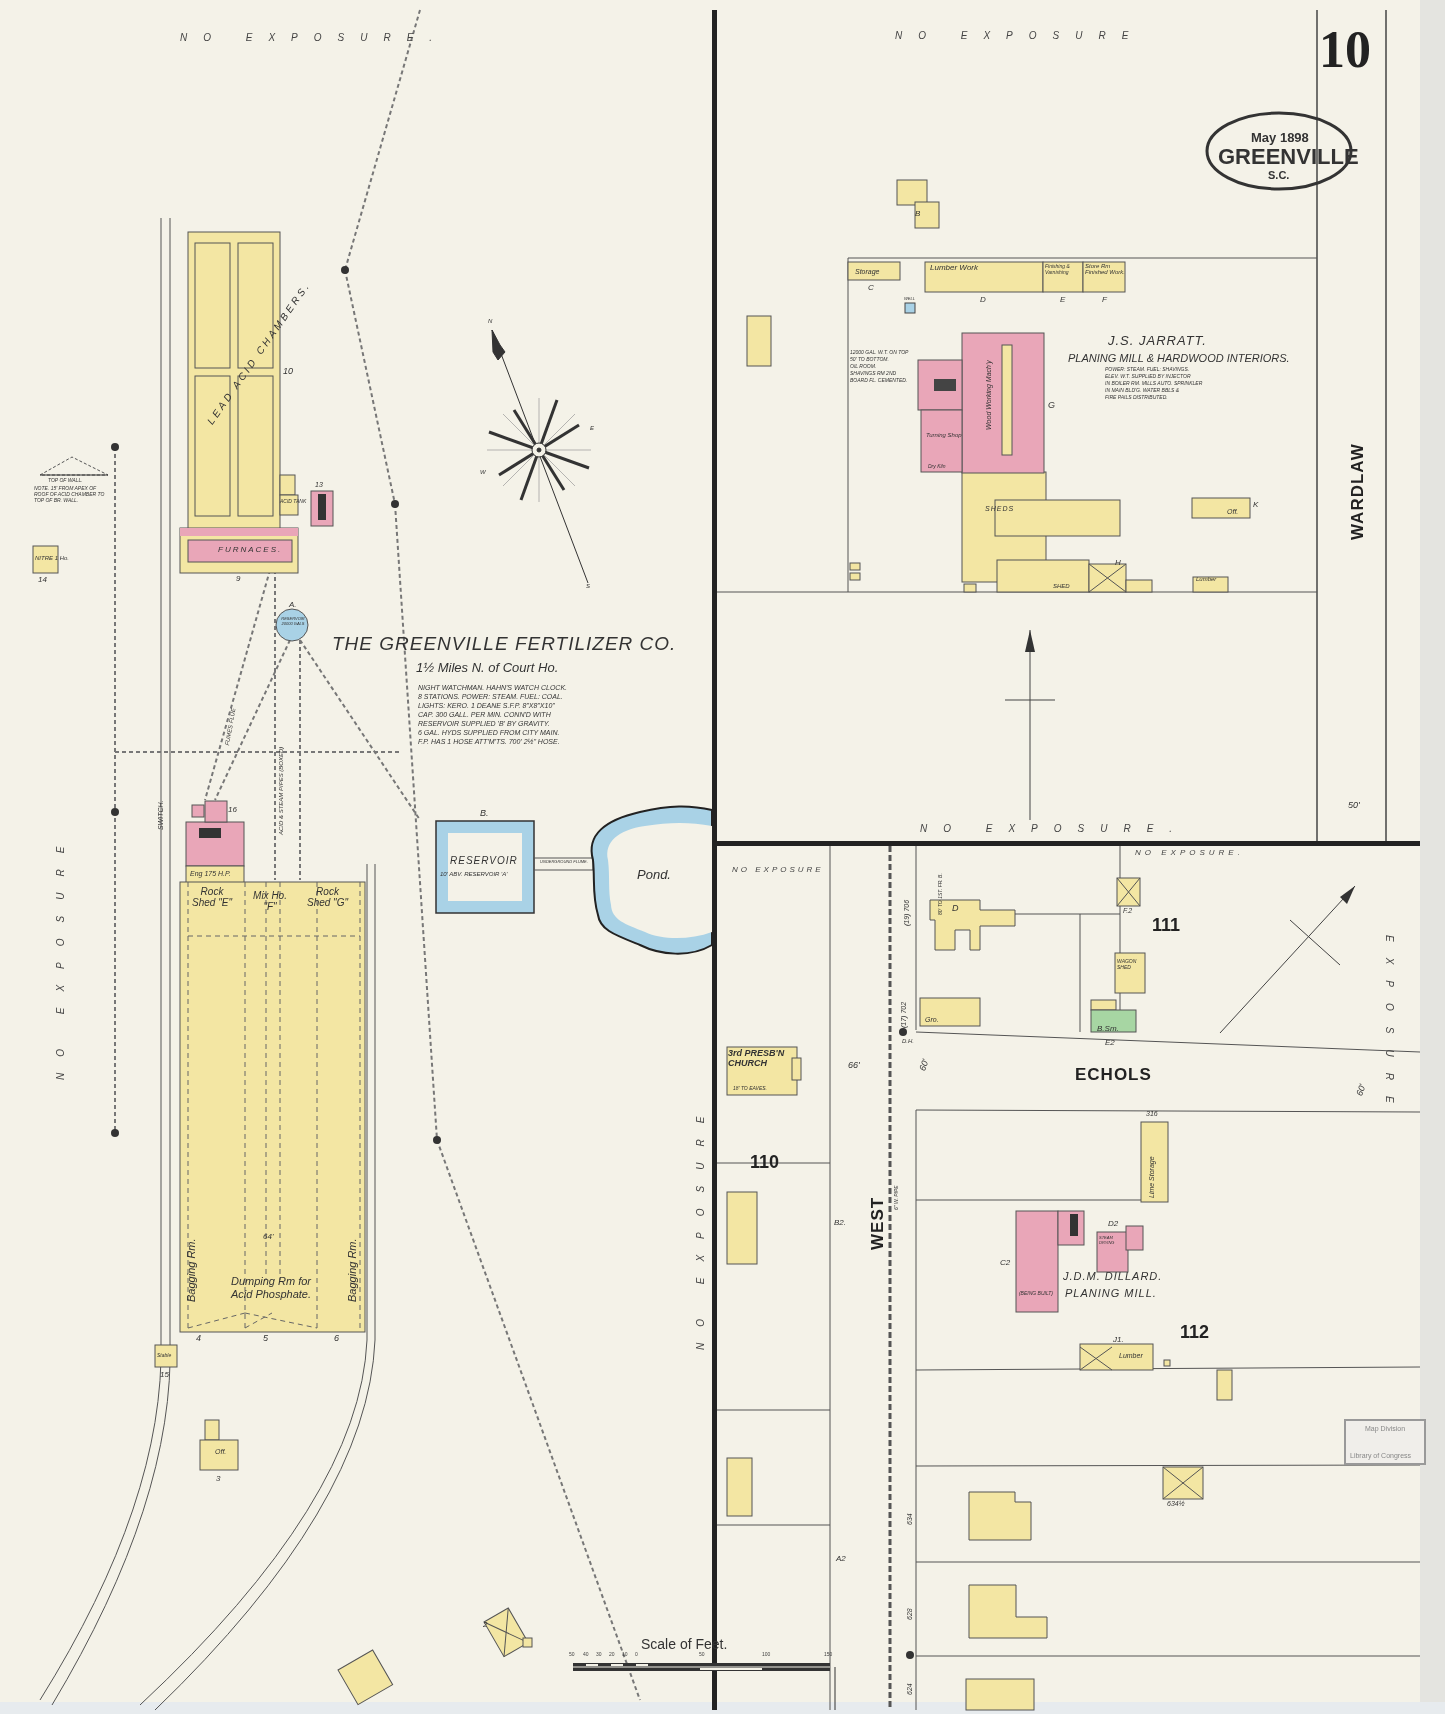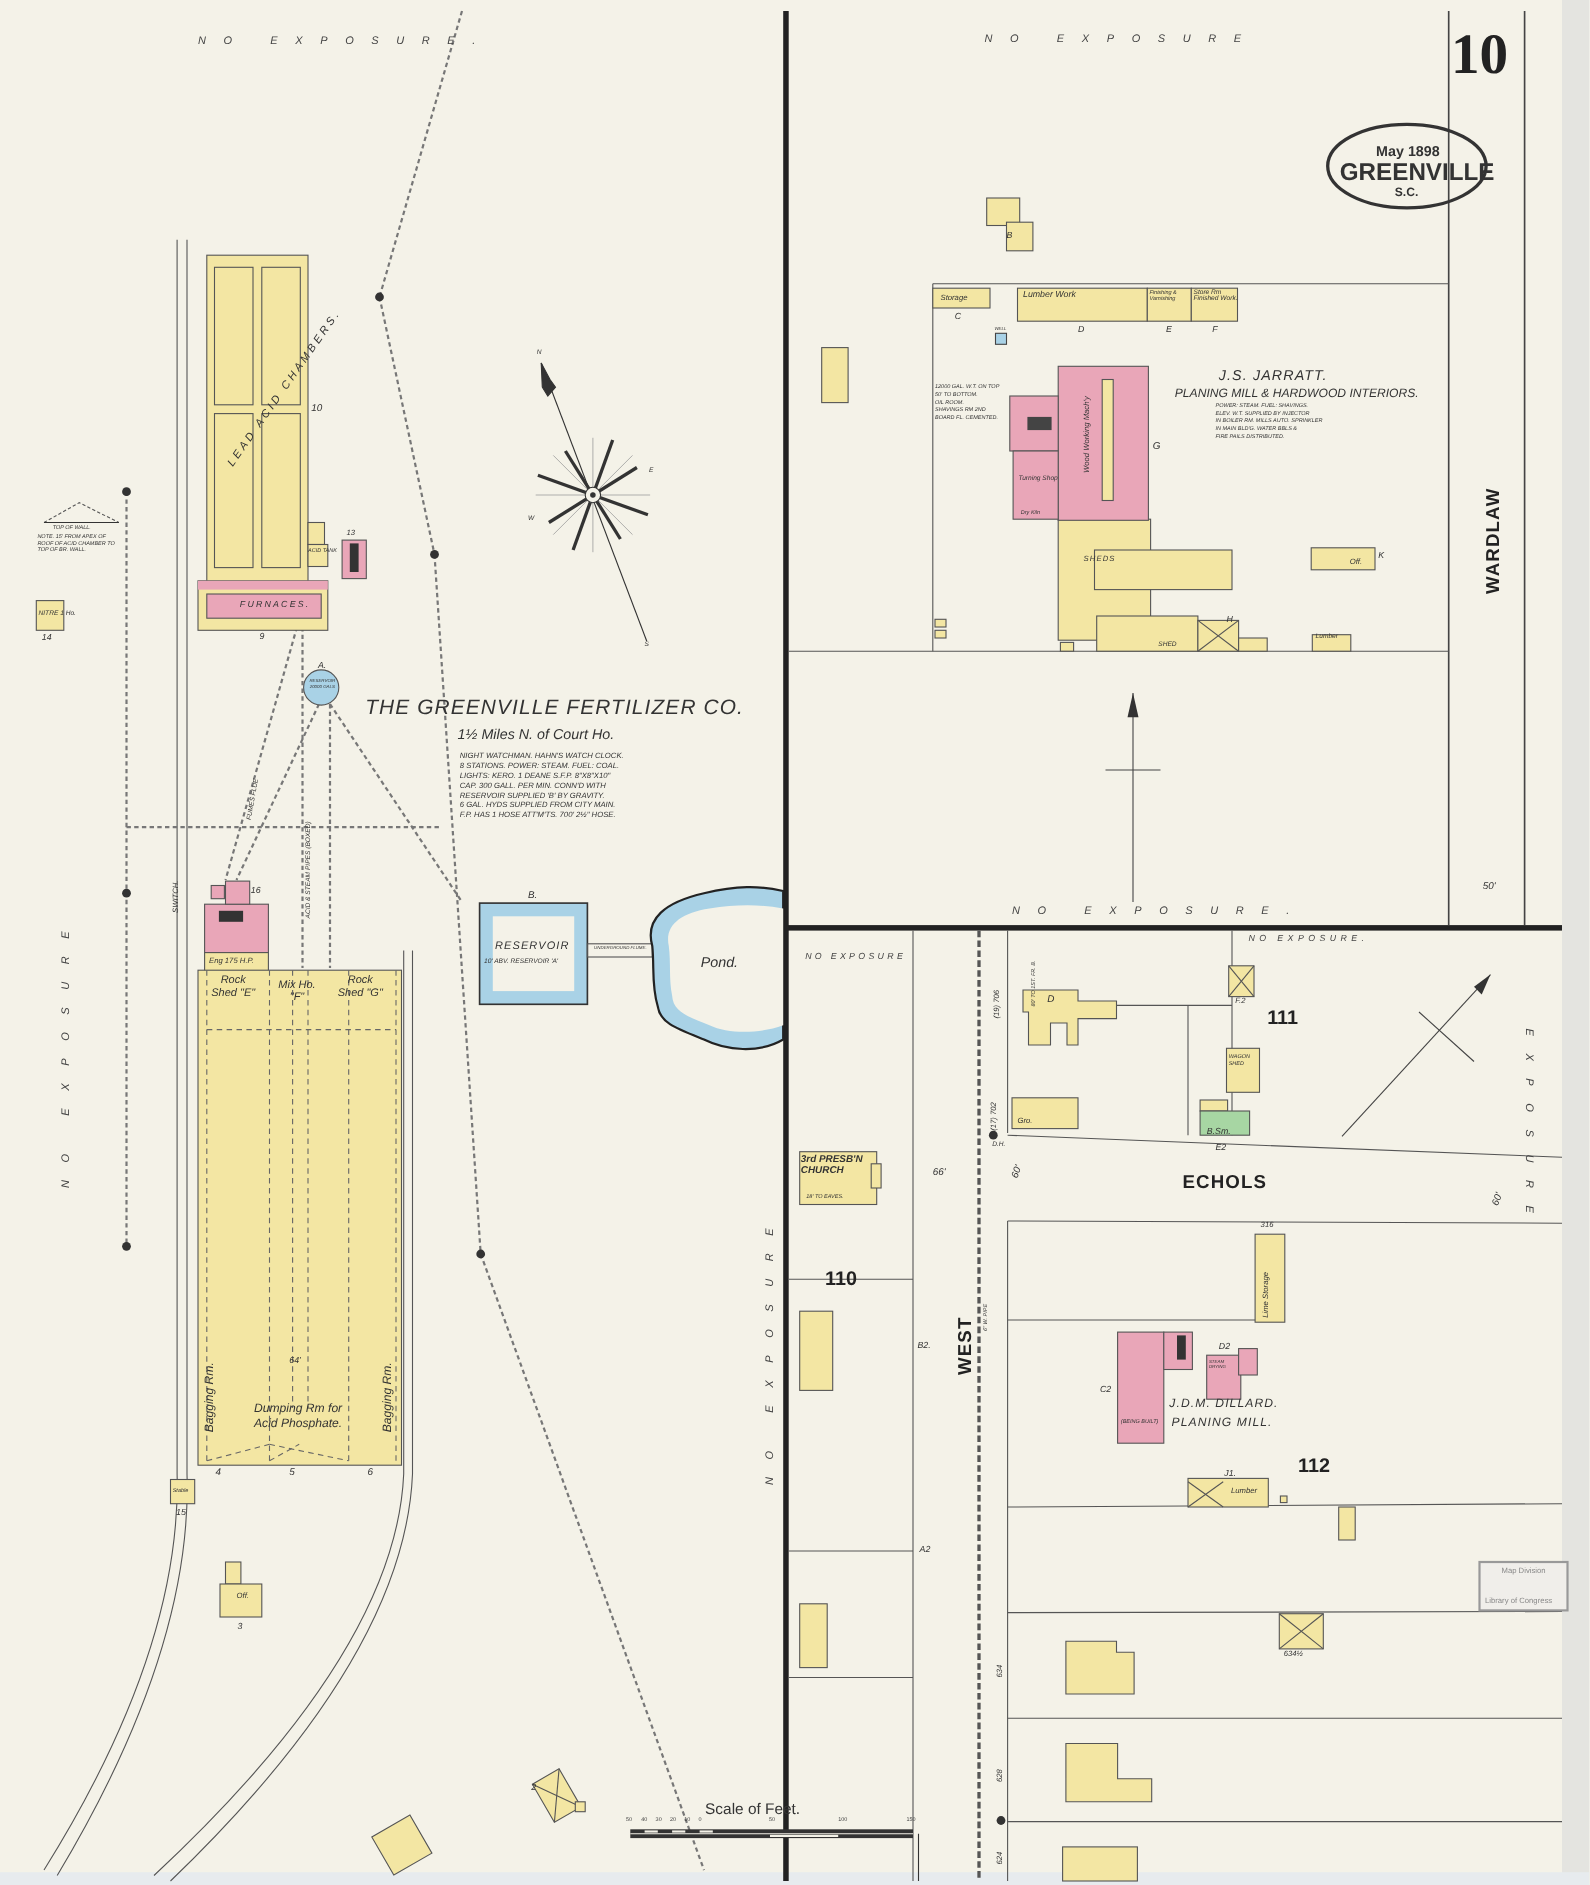--- a/index.html
+++ b/index.html
@@ -368,21 +368,21 @@
   <div class="lbl" style="left:1117px;top:958px;font-size:5px;white-space:normal;width:26px;">WAGON SHED</div>
   <div class="lbl" style="left:1097px;top:1024px;font-size:8px;font-style:italic;">B.Sm.</div>
   <div class="lbl" style="left:925px;top:1016px;font-size:7px;">Gro.</div>
   <div class="lbl" style="left:1063px;top:1270px;font-size:11px;letter-spacing:1px;">J.D.M. DILLARD.</div>
   <div class="lbl" style="left:1065px;top:1287px;font-size:11px;letter-spacing:1px;">PLANING MILL.</div>
   <div class="lbl" style="left:1018px;top:1290px;font-size:5px;white-space:normal;width:36px;text-align:center;">(BEING BUILT)</div>
   <div class="lbl" style="left:1099px;top:1235px;font-size:4px;white-space:normal;width:28px;">STEAM DRYING</div>
   <div class="lbl vert" style="left:1148px;top:1198px;font-size:7px;">Lime Storage</div>
   <div class="lbl" style="left:1119px;top:1352px;font-size:7px;">Lumber</div>
   <div class="lbl" style="left:834px;top:1218px;font-size:8px;">B2.</div>
-  <div class="lbl" style="left:836px;top:1404px;font-size:8px;">A2</div>
+  <div class="lbl" style="left:836px;top:1554px;font-size:8px;">A2</div>
   <div class="lbl" style="left:1000px;top:1258px;font-size:8px;">C2</div>
   <div class="lbl" style="left:1108px;top:1219px;font-size:8px;">D2</div>
   <div class="lbl" style="left:1105px;top:1038px;font-size:8px;">E2</div>
   <div class="lbl" style="left:1123px;top:907px;font-size:7px;">F.2</div>
   <div class="lbl" style="left:1113px;top:1335px;font-size:8px;">J1.</div>
   <div class="lbl" style="left:1146px;top:1110px;font-size:7px;">316</div>
   <div class="lbl vert" style="left:906px;top:1525px;font-size:7px;">634</div>
   <div class="lbl vert" style="left:906px;top:1620px;font-size:7px;">628</div>
   <div class="lbl vert" style="left:906px;top:1695px;font-size:7px;">624</div>
   <div class="lbl" style="left:1167px;top:1500px;font-size:7px;">634½</div>

